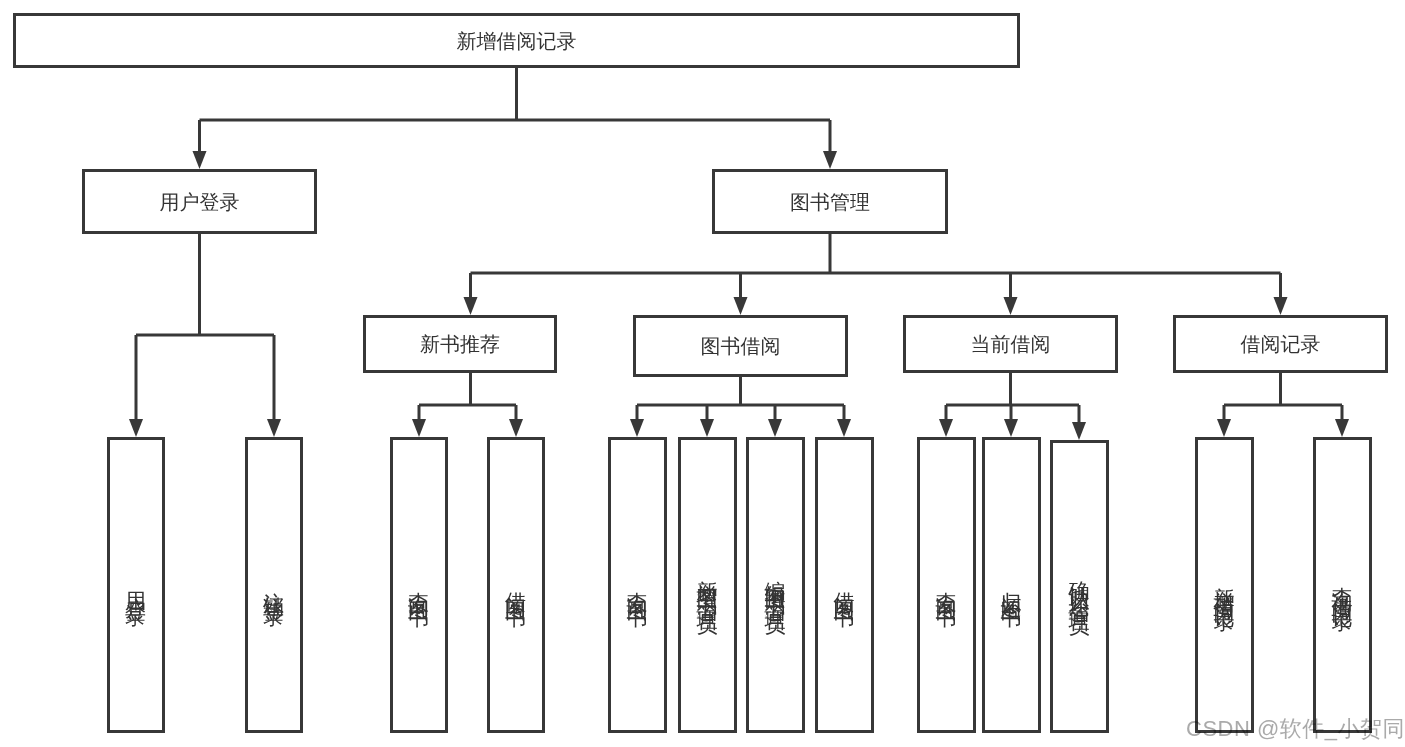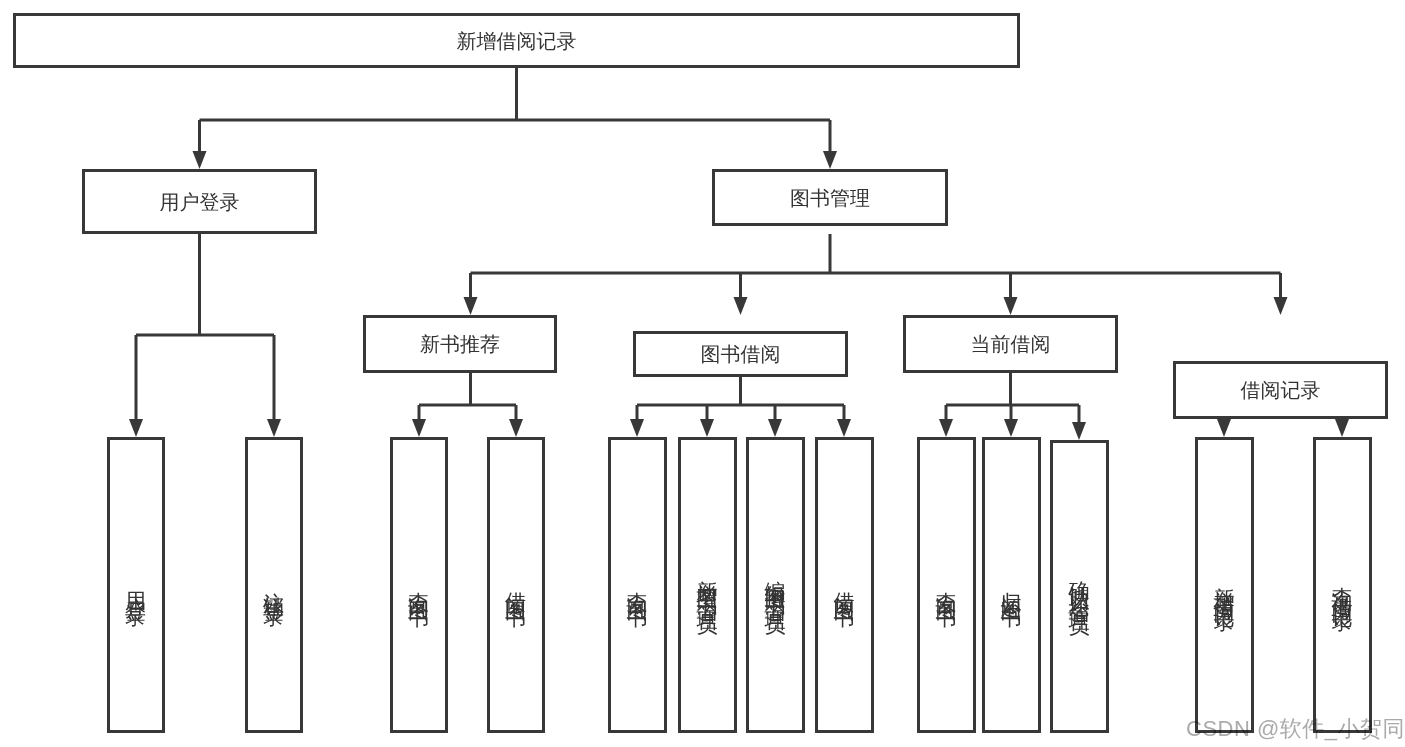--- a/index.html
+++ b/index.html
@@ -89,26 +89,26 @@
       <path d="M1004 419 L1018 419 L1011 437 Z"></path>
       <path d="M1072 422 L1086 422 L1079 440 Z"></path>
       <path d="M1217 419 L1231 419 L1224 437 Z"></path>
       <path d="M1335 419 L1349 419 L1342 437 Z"></path>
     </g>
   </svg>
 
   <div class="box" style="left:13px; top:13px; width:1007px; height:55px;">新增借阅记录</div>
 
   <div class="box" style="left:82px; top:169px; width:235px; height:65px;">用户登录</div>
-  <div class="box" style="left:712px; top:169px; width:236px; height:57px;">图书管理</div>
+  <div class="box" style="left:712px; top:169px; width:236px; height:65px;">图书管理</div>
 
   <div class="box" style="left:363px; top:315px; width:194px; height:58px;">新书推荐</div>
-  <div class="box" style="left:633px; top:315px; width:215px; height:46px;margin-top:16px;">图书借阅</div>
+  <div class="box" style="left:633px; top:315px; width:215px; height:62px;">图书借阅</div>
   <div class="box" style="left:903px; top:315px; width:215px; height:58px;">当前借阅</div>
-  <div class="box" style="left:1173px; top:315px; width:215px; height:58px;margin-top:46px;">借阅记录</div>
+  <div class="box" style="left:1173px; top:315px; width:215px; height:58px;">借阅记录</div>
 
   <div class="box vbox" style="left:107px; top:437px; width:58px; height:296px;">用户登录</div>
   <div class="box vbox" style="left:245px; top:437px; width:58px; height:296px;">注销登录</div>
 
   <div class="box vbox" style="left:390px; top:437px; width:58px; height:296px;">查询图书</div>
   <div class="box vbox" style="left:487px; top:437px; width:58px; height:296px;">借阅图书</div>
 
   <div class="box vbox" style="left:608px; top:437px; width:59px; height:296px;">查询图书</div>
   <div class="box vbox" style="left:678px; top:437px; width:59px; height:296px;">新增图书（管理员）</div>
   <div class="box vbox" style="left:746px; top:437px; width:59px; height:296px;">编辑图书（管理员）</div>

